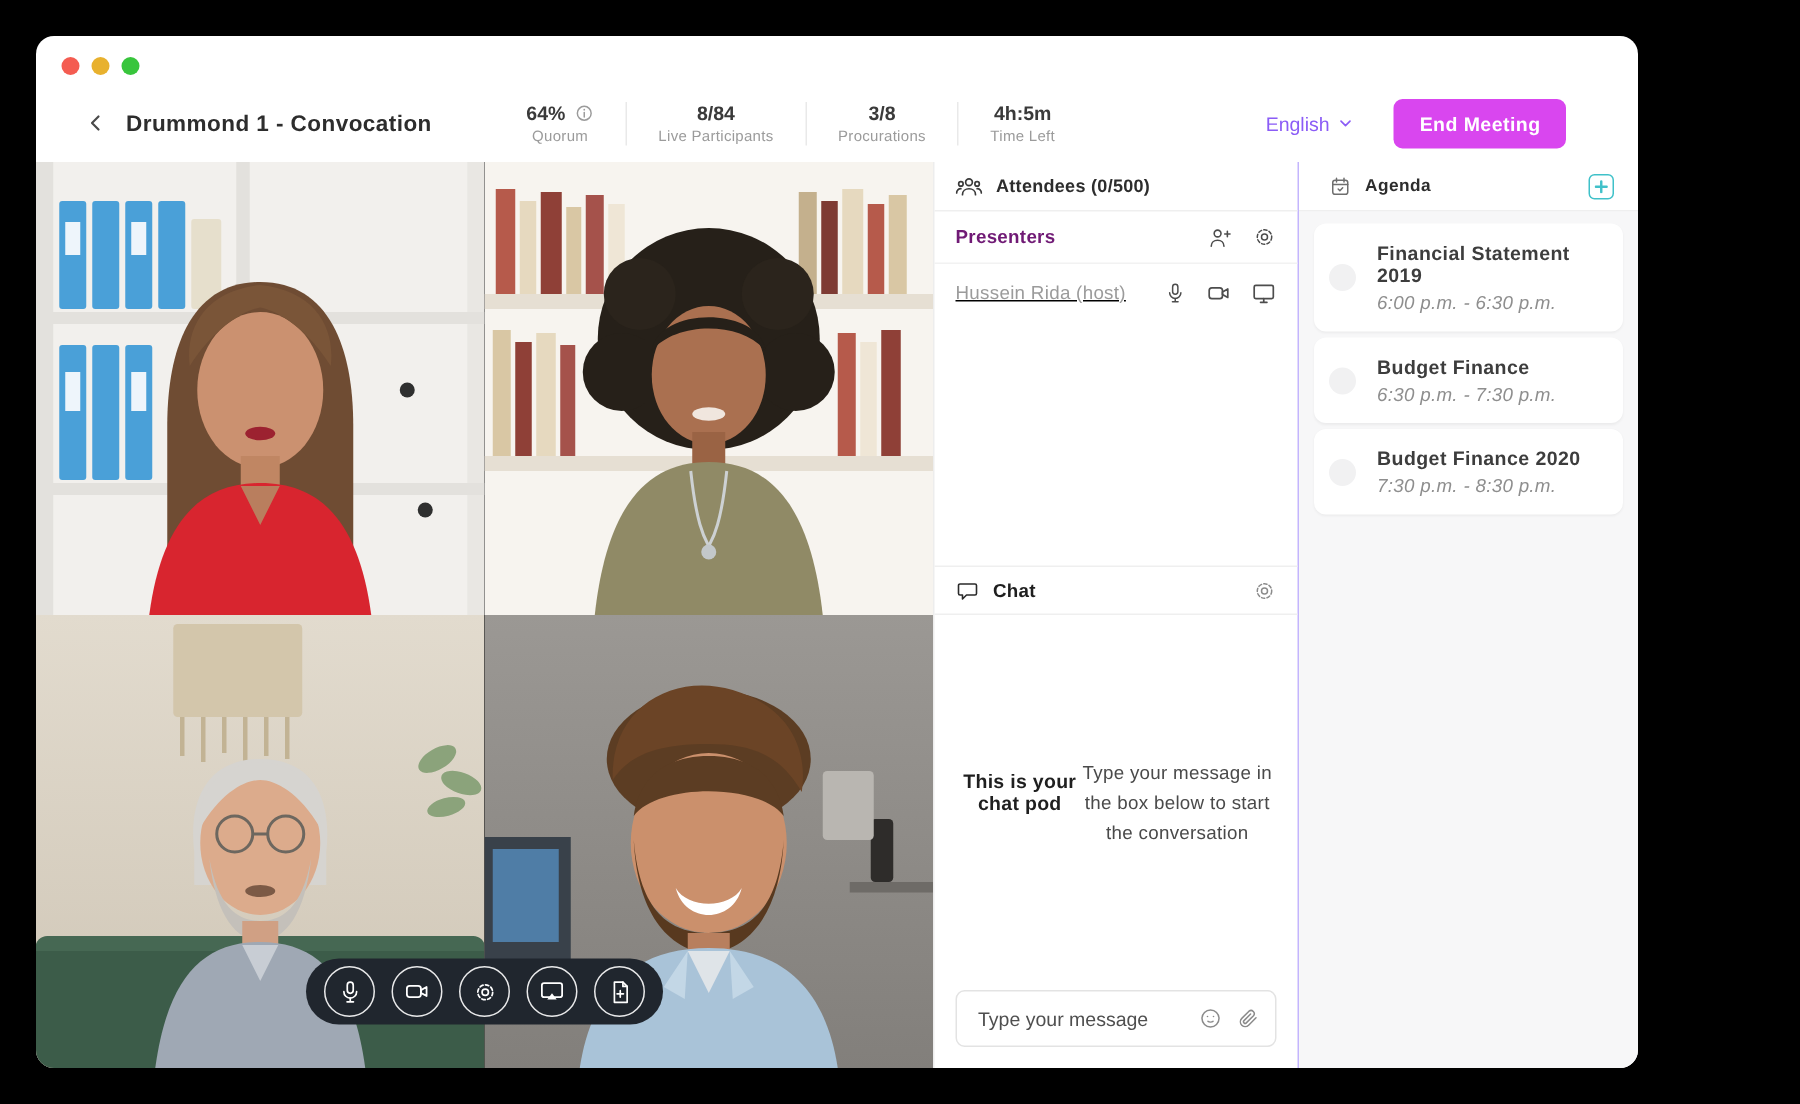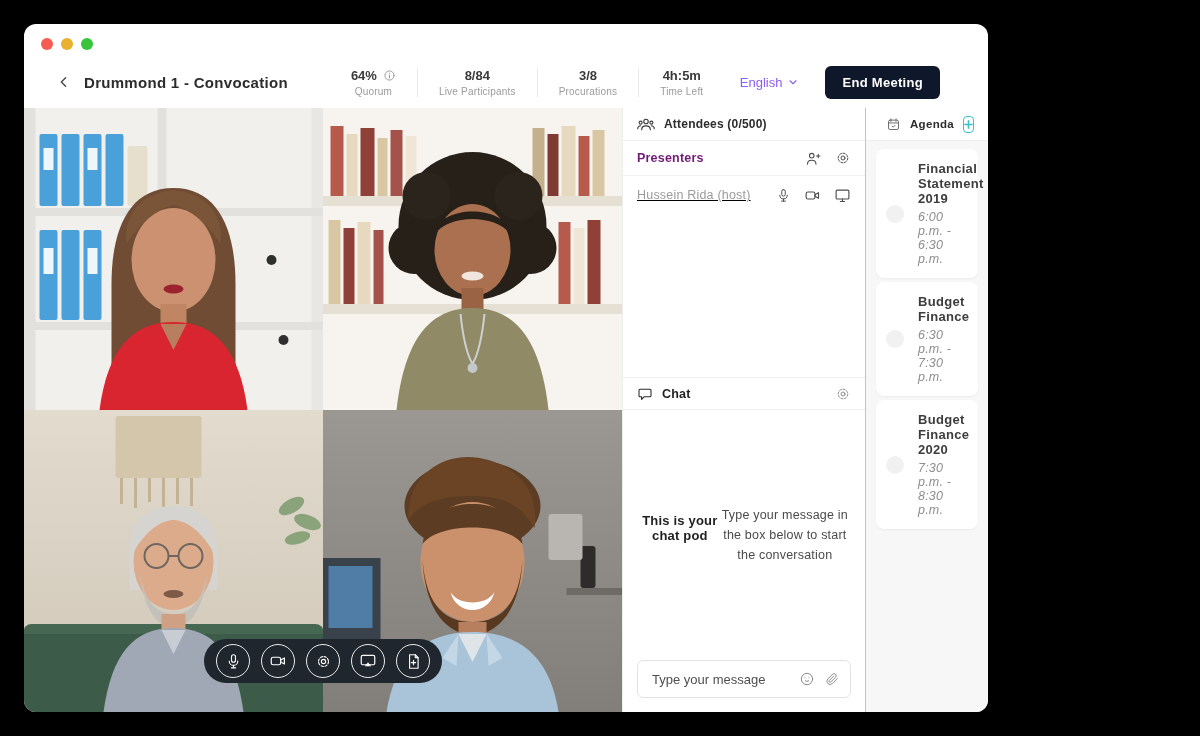--- a/index.html
+++ b/index.html
@@ -1,41 +1,41 @@
 <!DOCTYPE html>
 <html><head>
 <meta charset="utf-8">
 <style>
   html,body{margin:0;padding:0;}
   body{
     width:1200px;height:736px;background:#000;position:relative;overflow:hidden;
     font-family:"Liberation Sans", sans-serif;
   }
   .window{
-    position:absolute;left:24px;top:24px;width:964px;height:688px;
+    position:absolute;left:24px;top:24px;width:1068px;height:688px;
     background:#fff;border-radius:12px;overflow:hidden;display:flex;flex-direction:column;
     box-shadow:0 10px 40px rgba(0,0,0,.5);
   }
   
   .titlebar{height:32px;display:flex;align-items:center;gap:8px;padding:8px 0 0 17px;box-sizing:border-box;}
   .dot{width:12px;height:12px;border-radius:50%;}
   .dot.red{background:#f45c51;} .dot.yellow{background:#e8b12e;} .dot.green{background:#38c53c;}
   
   .header{height:52px;display:flex;align-items:center;padding:0 48px 0 32px;box-sizing:border-box;}
   .back{display:flex;align-items:center;color:#4a4a4a;margin-right:12px;cursor:pointer;}
   .title{font-size:15px;font-weight:bold;color:#2d2d2d;letter-spacing:.3px;white-space:nowrap;}
   .stats{display:flex;align-items:center;margin-left:42px;}
   .stat{padding:0 21px;text-align:center;}
   .stat + .stat{border-left:1px solid #e9e9e9;}
   .stat-value{font-size:13px;font-weight:bold;color:#3a3a3a;display:flex;align-items:center;justify-content:center;gap:6px;}
   .stat-label{font-size:10px;color:#9b9b9b;margin-top:3px;letter-spacing:.2px;white-space:nowrap;}
   .info-ic{color:#9b9b9b;display:flex;}
   .header-right{margin-left:auto;display:flex;align-items:center;gap:26px;}
   .language{font-size:13px;color:#8b5cf6;display:flex;align-items:center;gap:5px;cursor:pointer;}
-  .end-meeting{background:#0f172a;color:#fff;font-weight:bold;font-size:13px;border:none;
+  .end-meeting{background:#d946ef;color:#fff;font-weight:bold;font-size:13px;border:none;
     border-radius:6px;padding:9px 17px;letter-spacing:.3px;cursor:pointer;}
   
   .main{flex:1;display:flex;min-height:0;}
   
   .video-grid{width:598px;min-width:598px;position:relative;display:grid;
     grid-template-columns:1fr 1fr;grid-template-rows:1fr 1fr;background:#111;}
   .video-cell{position:relative;overflow:hidden;}
   .video-cell svg{display:block;width:100%;height:100%;}
   .toolbar{position:absolute;left:50%;bottom:29px;transform:translateX(-50%);
     background:#20262e;border-radius:23px;height:44px;padding:0 12px;display:flex;align-items:center;gap:11px;}

